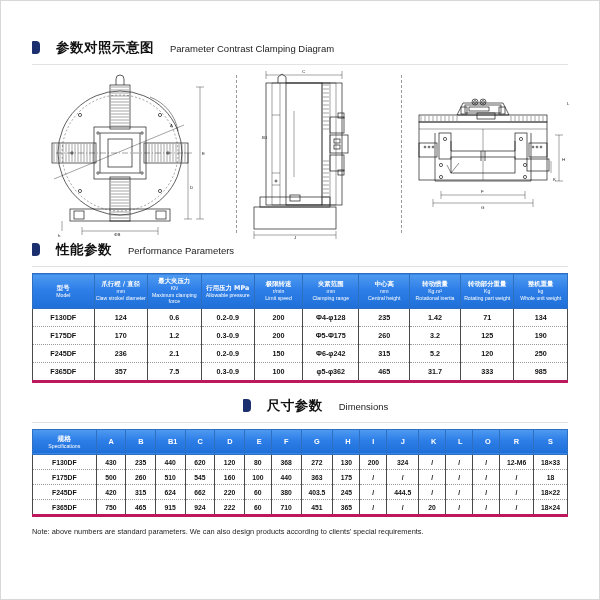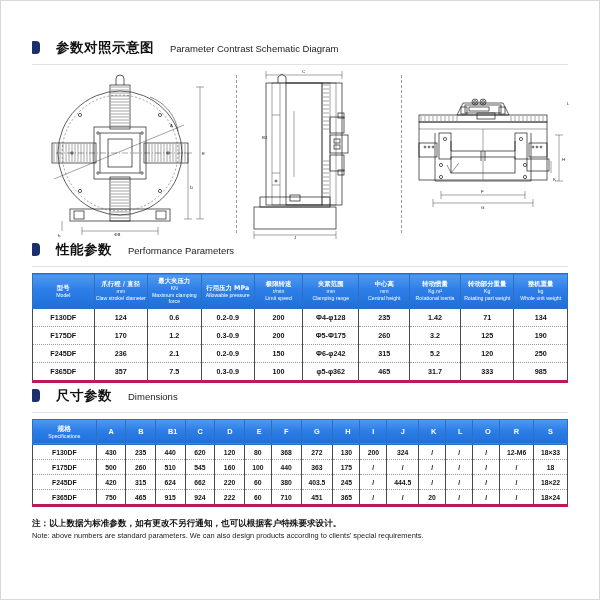--- a/index.html
+++ b/index.html
@@ -159,21 +159,21 @@
 </head>
 <body>
 
 <div class="page">
 
   <div class="spacer-top"></div>
 
   <div class="section-head">
     <span class="sec-marker"></span>
     <span class="sec-cn">参数对照示意图</span>
-    <span class="sec-en">Parameter Contrast Schematic Diagram</span>
+    <span class="sec-en">Parameter Contrast Clamping Diagram</span>
   </div>
   <div class="sec-rule"></div>
 
   <div class="diagrams">
 
     <div class="diagram d1">
       <svg width="200" height="170" viewBox="0 0 200 170">
         <g stroke="#1a1a1a" fill="none" stroke-width="0.7">
 
           <rect x="38" y="140" width="100" height="12"></rect>
@@ -590,21 +590,21 @@
             <td>φ5-φ362</td>
             <td>465</td>
             <td>31.7</td>
             <td>333</td>
             <td>985</td>
           </tr>
         </tbody>
     </table>
   </div>
 
-  <div class="section-head" style="margin-top:4px;">
+  <div class="section-head" style="margin-top:14px;justify-content:center;">
     <span class="sec-marker"></span>
     <span class="sec-cn">尺寸参数</span>
     <span class="sec-en">Dimensions</span>
   </div>
   <div class="sec-rule"></div>
 
   <div class="tbl-wrap">
     <table class="spec dims">
       <colgroup>
         <col style="width:12%">
@@ -724,17 +724,16 @@
             <td>/</td>
             <td>/</td>
             <td>/</td>
             <td>18×24</td>
           </tr>
         </tbody>
     </table>
   </div>
 
   <div class="note">
-    <span class="cn">注：以上数据为标准参数，如有更改不另行通知，也可以根据客户特殊要求设计。</span>
     <span class="en">Note: above numbers are standard parameters. We can also design products according to clients' special requirements.</span>
   </div>
 
 </div>
 
 </body></html>

